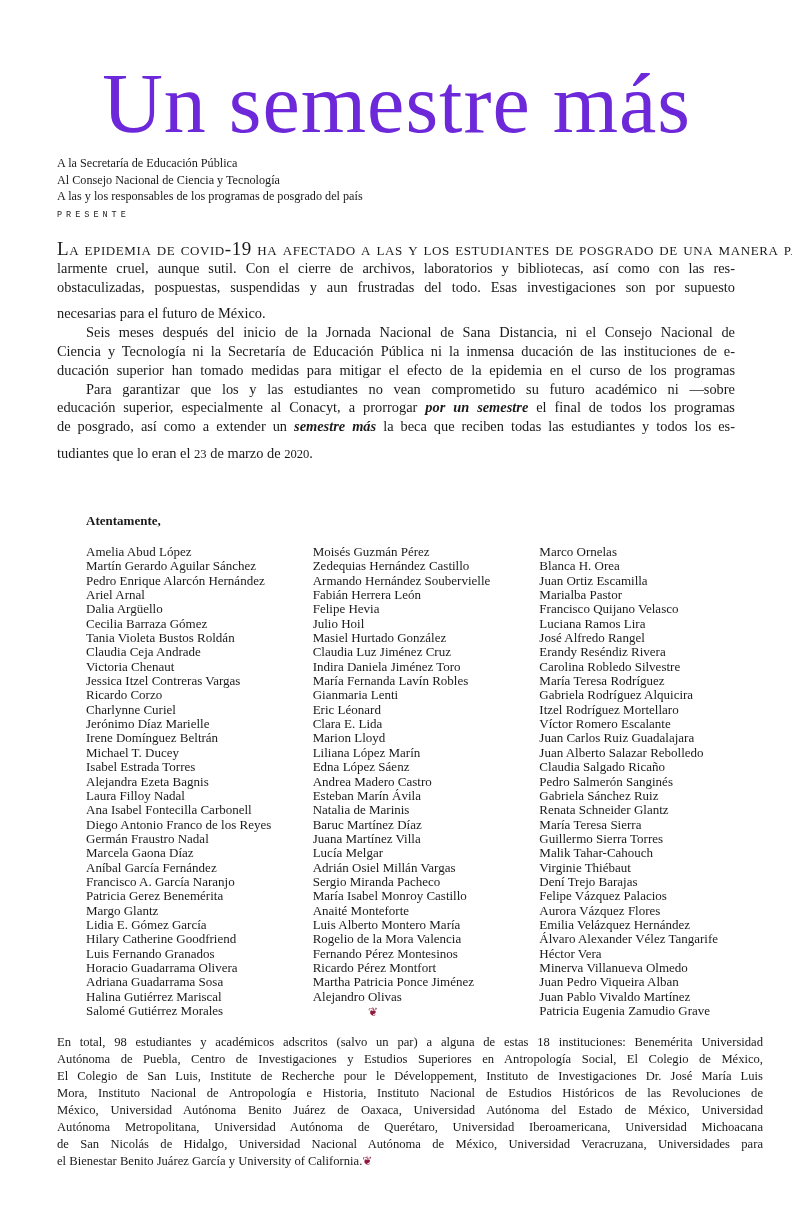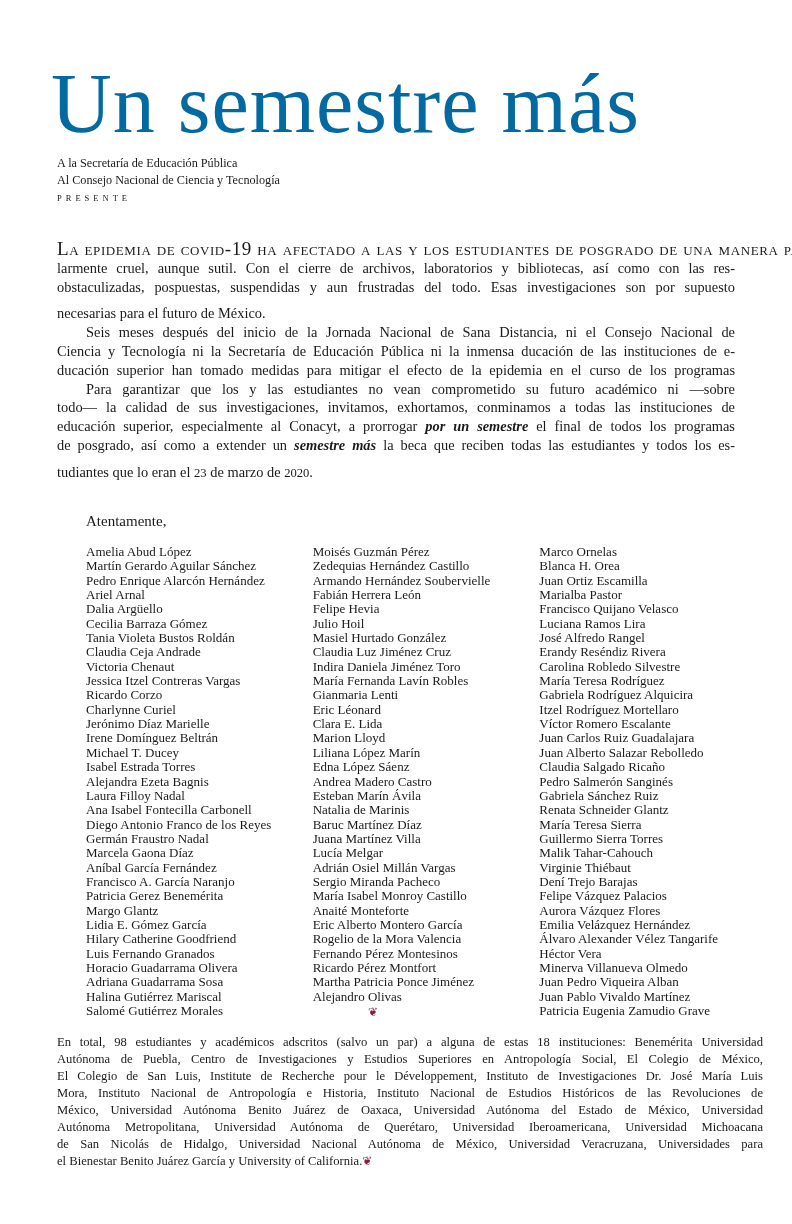--- a/index.html
+++ b/index.html
@@ -3,47 +3,47 @@
   <meta charset="utf-8">
   <style>
     html, body { margin: 0; padding: 0; background: #ffffff; }
     body {
       width: 792px; height: 1224px; position: relative; overflow: hidden;
       font-family: "Liberation Serif", "DejaVu Serif", serif;
       color: #1a1a1a;
     }
     .title {
       position: absolute; left: 0; top: 54px; width: 691px;
-      text-align: center; font-size: 84px; line-height: 100px;
-      color: #0369a1; font-weight: normal; letter-spacing: 1px;
+      text-align: right; font-size: 84px; line-height: 100px;
+      color: #6d28d9; font-weight: normal; letter-spacing: 1px;
       margin: 0;
     }
     .address {
       position: absolute; left: 57px; top: 155px;
       font-size: 12.2px; line-height: 16.6px;
     }
     .address .presente {
-      font-size: 8.5px; letter-spacing: 4px; margin-top: 2px;
+      font-size: 8.5px; letter-spacing: 4px; margin-top: 2px; font-family: Liberation Mono, monospace;
     }
     .body-text {
       position: absolute; left: 57px; top: 240px; width: 678px;
       font-size: 14.4px; line-height: 18.8px;
     }
     .body-text .line {
       display: block; text-align: justify; text-align-last: justify;
       white-space: nowrap; height: 18.8px;
     }
     .body-text .line.last { text-align-last: left; margin-top: 8px; }
     .body-text .line.indent { padding-left: 29px; }
     .sc { font-variant: small-caps; letter-spacing: 0.6px; font-size: 19px; }
     .osf { font-size: 12.6px; }
     em { font-style: italic; font-weight: bold; }
     .closing {
       position: absolute; left: 86px; top: 512px;
-      font-size: 15px; line-height: 18.8px;
+      font-size: 13px; line-height: 18.8px; font-weight: bold;
     }
     .signatures {
       position: absolute; left: 86px; top: 545px; width: 680px;
       display: flex; font-size: 13px; line-height: 14.35px;
     }
     .sig-col { width: 227px; }
     .sig-name { display: block; white-space: nowrap; }
     .fleuron {
       color: #8e1a3c; font-size: 12px; display: inline-block;
     }
@@ -61,36 +61,36 @@
     .footer .line.last { text-align-last: left; }
   </style>
 </head>
 <body>
 
 <h1 class="title">Un semestre más</h1>
 
 <div class="address">
   <div>A la Secretaría de Educación Pública</div>
   <div>Al Consejo Nacional de Ciencia y Tecnología</div>
+  <div>A las y los responsables de los programas de posgrado del país</div>
   <div class="presente">PRESENTE</div>
 </div>
 
 <div class="body-text">
 
   <span class="line"><span class="sc">La epidemia de covid-19 ha afectado a las y los estudiantes de posgrado de una manera particu-</span></span>
   <span class="line">larmente cruel, aunque sutil. Con el cierre de archivos, laboratorios y bibliotecas, así como con las res-</span>
   <span class="line">obstaculizadas, pospuestas, suspendidas y aun frustradas del todo. Esas investigaciones son por supuesto</span>
   <span class="line last">necesarias para el futuro de México.</span>
 
   <span class="line indent">Seis meses después del inicio de la Jornada Nacional de Sana Distancia, ni el Consejo Nacional de</span>
   <span class="line">Ciencia y Tecnología ni la Secretaría de Educación Pública ni la inmensa ducación de las instituciones de e-</span>
   <span class="line">ducación superior han tomado medidas para mitigar el efecto de la epidemia en el curso de los programas</span>
 
   <span class="line indent">Para garantizar que los y las estudiantes no vean comprometido su futuro académico ni —sobre</span>
-  <span class="line">todo— la calidad de sus investigaciones, invitamos, exhortamos, conminamos a todas las instituciones de</span>
   <span class="line"><span>educación superior, especialmente al Conacyt, a prorrogar </span><em>por un semestre</em><span> el final de todos los programas</span></span>
   <span class="line"><span>de posgrado, así como a extender un </span><em>semestre más</em><span> la beca que reciben todas las estudiantes y todos los es-</span></span>
   <span class="line last"><span>tudiantes que lo eran el </span><span class="osf">23</span><span> de marzo de </span><span class="osf">2020</span><span>.</span></span>
 </div>
 
 <div class="closing">Atentamente,</div>
 
 <div class="signatures">
   <div class="sig-col" id="sig-col1">
       <span class="sig-name">Amelia Abud López</span>
@@ -147,21 +147,21 @@
       <span class="sig-name">Andrea Madero Castro</span>
       <span class="sig-name">Esteban Marín Ávila</span>
       <span class="sig-name">Natalia de Marinis</span>
       <span class="sig-name">Baruc Martínez Díaz</span>
       <span class="sig-name">Juana Martínez Villa</span>
       <span class="sig-name">Lucía Melgar</span>
       <span class="sig-name">Adrián Osiel Millán Vargas</span>
       <span class="sig-name">Sergio Miranda Pacheco</span>
       <span class="sig-name">María Isabel Monroy Castillo</span>
       <span class="sig-name">Anaité Monteforte</span>
-      <span class="sig-name">Eric Alberto Montero García</span>
+      <span class="sig-name">Luis Alberto Montero María</span>
       <span class="sig-name">Rogelio de la Mora Valencia</span>
       <span class="sig-name">Fernando Pérez Montesinos</span>
       <span class="sig-name">Ricardo Pérez Montfort</span>
       <span class="sig-name">Martha Patricia Ponce Jiménez</span>
       <span class="sig-name">Alejandro Olivas</span>
     </div>
   <div class="sig-col" id="sig-col3">
       <span class="sig-name">Marco Ornelas</span>
       <span class="sig-name">Blanca H. Orea</span>
       <span class="sig-name">Juan Ortiz Escamilla</span>

